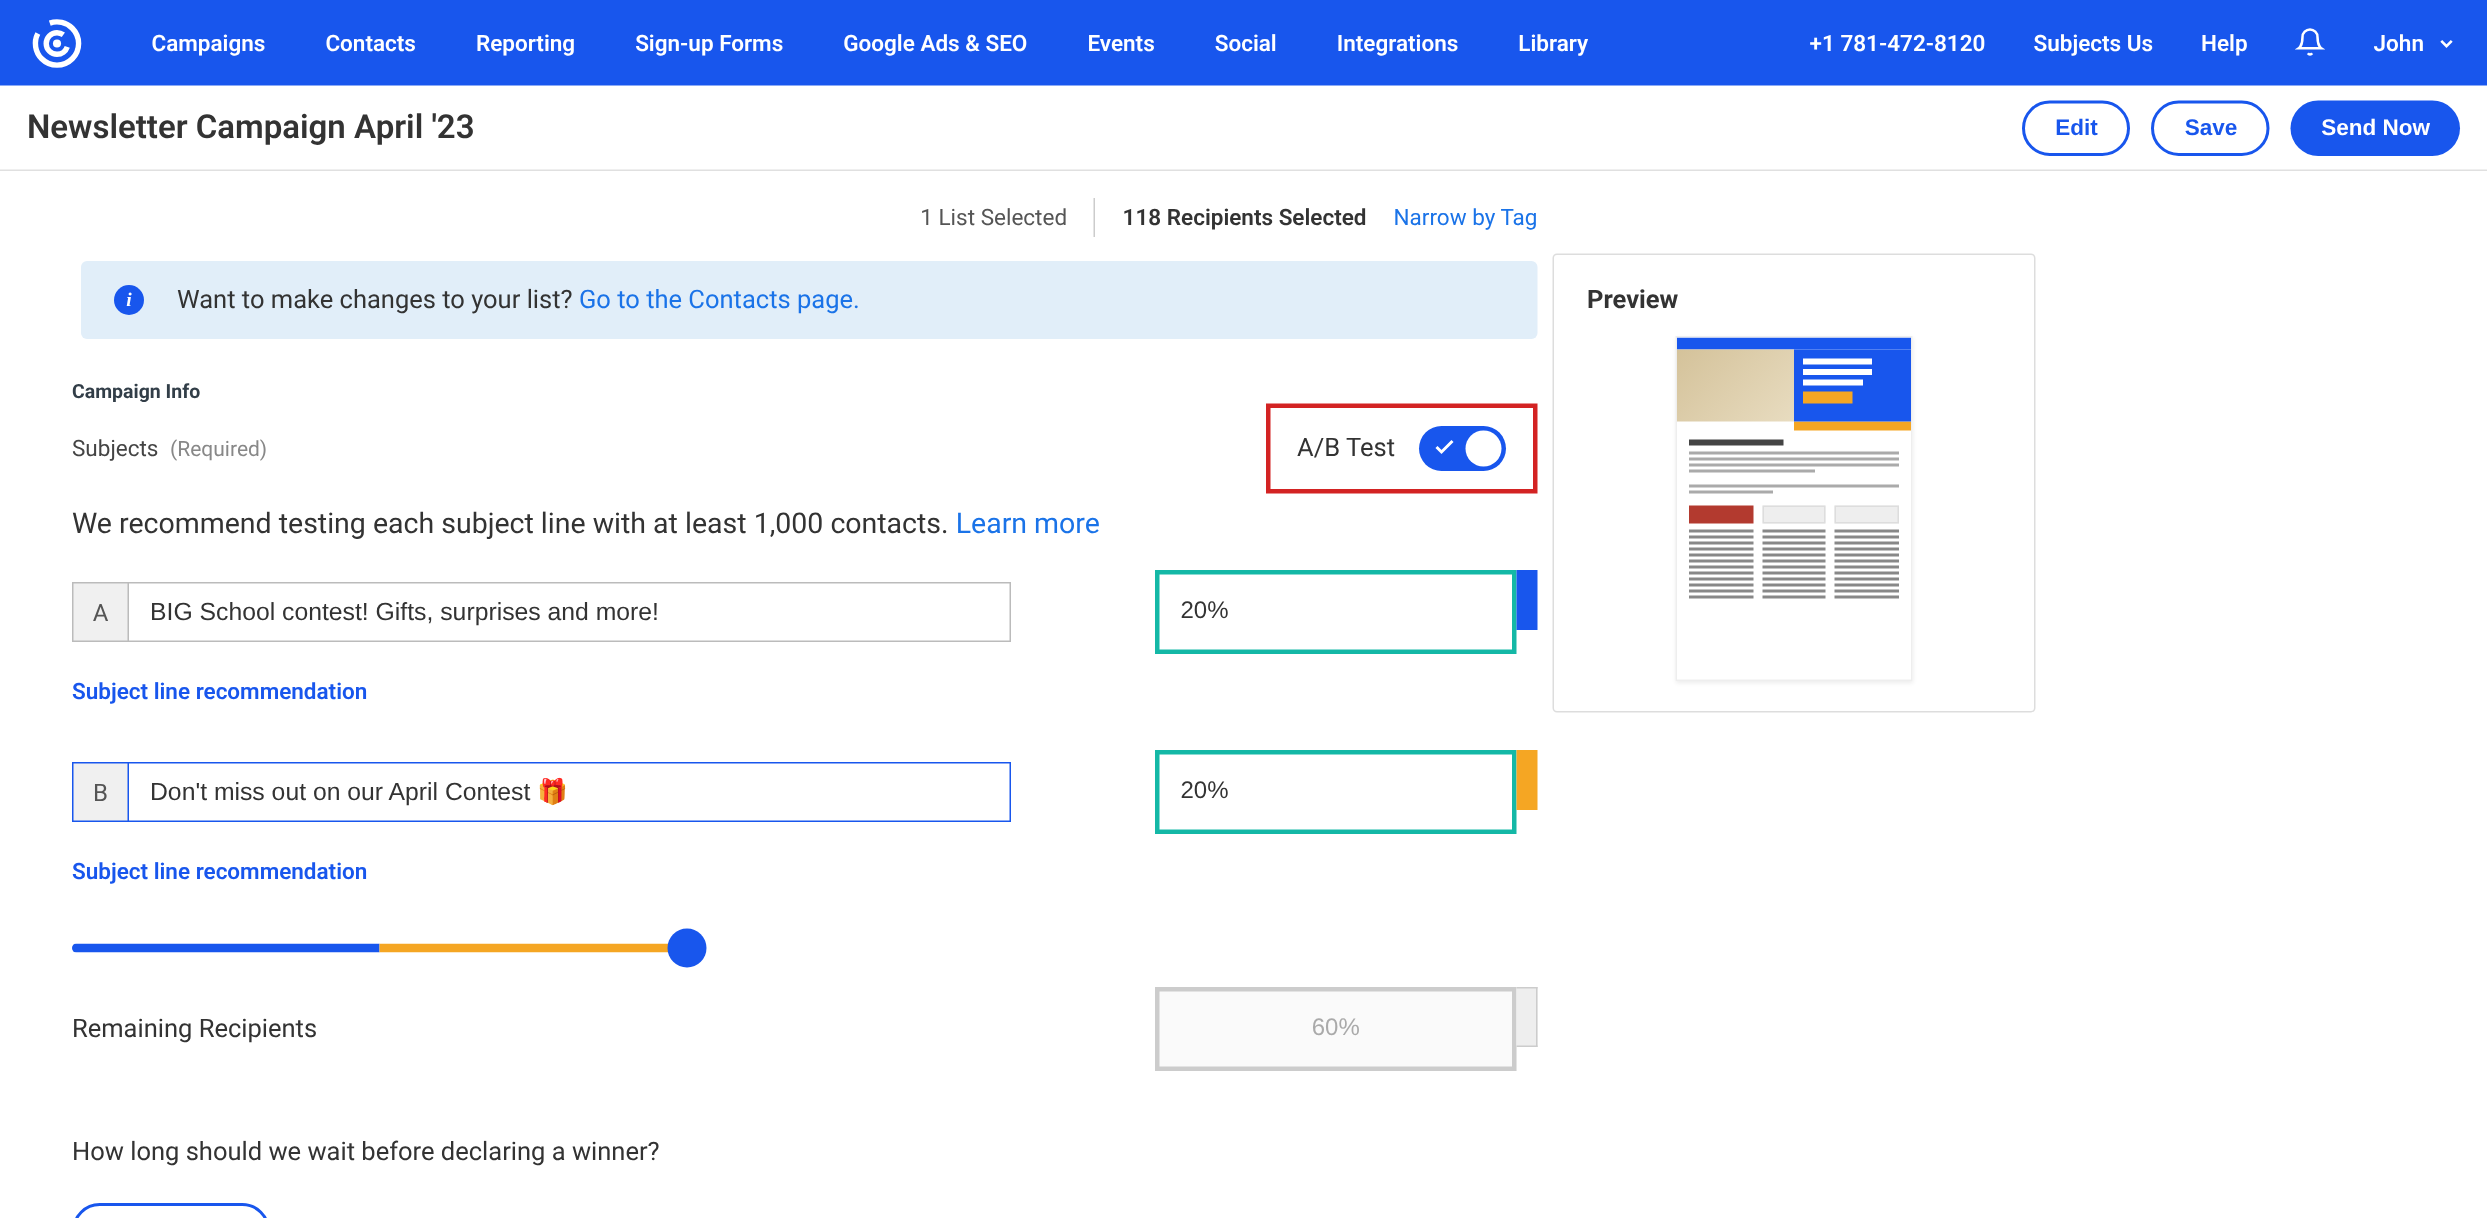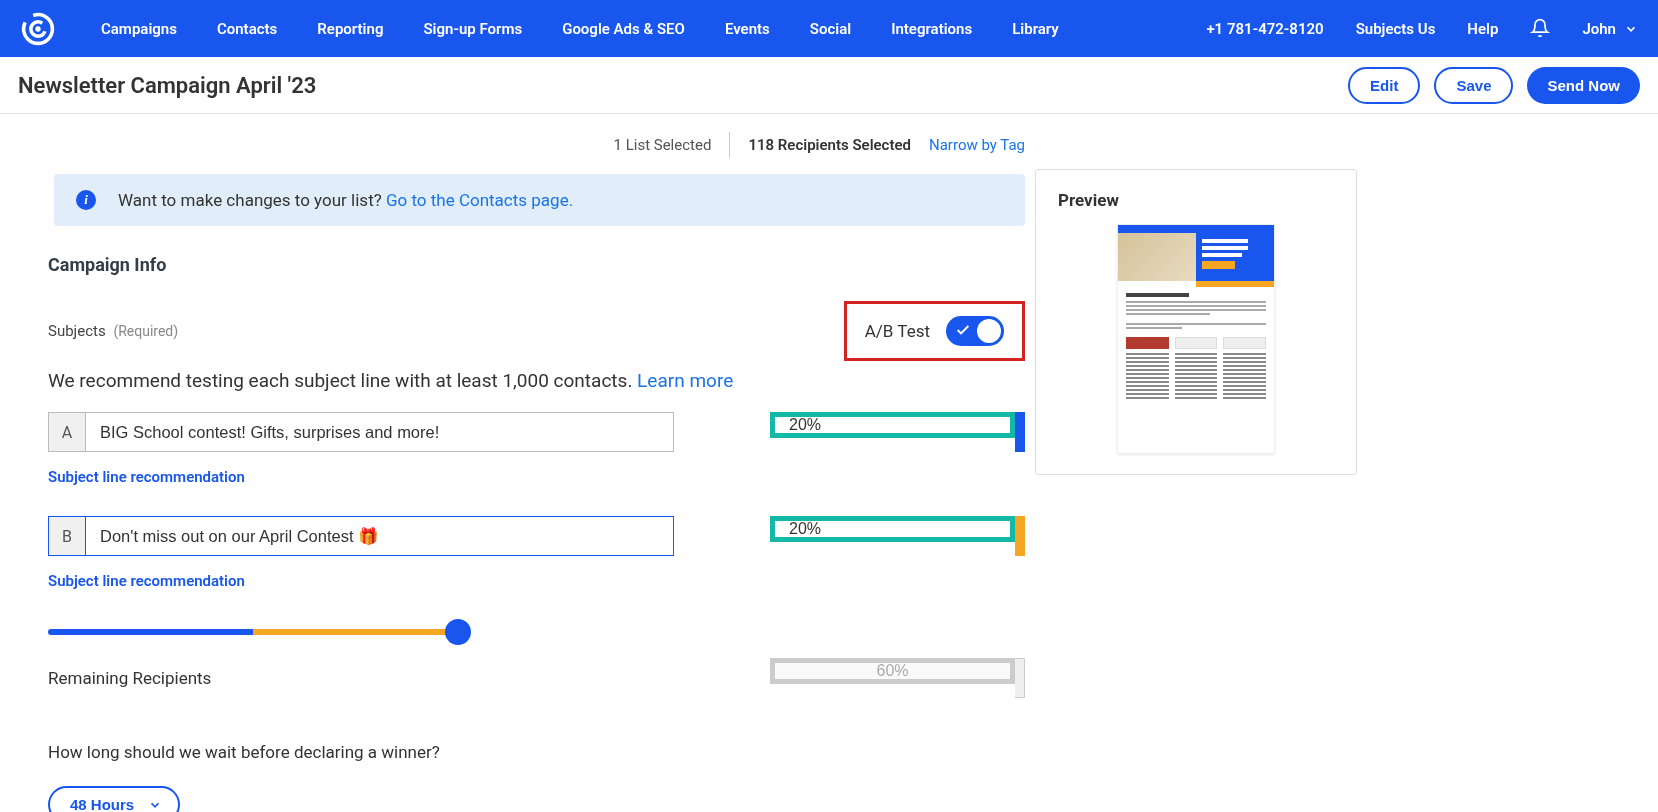--- a/index.html
+++ b/index.html
@@ -31,21 +31,21 @@
   .recipient-bar .muted { color: #555; }
   .recipient-bar .strong { font-weight: 600; color: #333; }
   .recipient-bar .link { color: #1A73E8; cursor: pointer; }
   
   .info-banner { background: #E1EEF9; border-radius: 4px; padding: 16px 22px; display: flex; align-items: center; gap: 22px; margin: 6px 10px 28px 40px; }
   .info-icon-circle { width: 20px; height: 20px; background: #1856ED; border-radius: 50%; display: flex; align-items: center; justify-content: center; color: #fff; font-style: italic; font-weight: 700; font-family: Georgia, serif; font-size: 13px; flex-shrink: 0; }
   .info-banner-text { font-size: 17px; color: #333; }
   .info-banner-text a { color: #1A73E8; text-decoration: none; cursor: pointer; }
   
   .section { padding: 0 10px 0 34px; }
-  .section-heading { font-size: 18px; font-weight: 700; color: #323e48; margin-bottom: 26px; }
+  .section-heading { font-size: 13px; font-weight: 700; color: #323e48; }
   
   .subjects-row { display: flex; justify-content: space-between; align-items: center; margin-bottom: 8px; }
   .subjects-label { font-size: 15px; color: #444; }
   .subjects-label .req { color: #888; font-size: 14px; margin-left: 4px; }
   
   .abtest-box { border: 3px solid #D32323; padding: 12px 18px; display: flex; align-items: center; gap: 16px; }
   .abtest-label { font-size: 17px; color: #333; }
   .toggle { width: 58px; height: 30px; background: #1856ED; border-radius: 15px; position: relative; cursor: pointer; }
   .toggle .check { position: absolute; left: 9px; top: 6px; color: #fff; }
   .toggle .knob { width: 24px; height: 24px; background: #fff; border-radius: 50%; position: absolute; right: 3px; top: 3px; }
@@ -54,21 +54,21 @@
   .recommend-text a { color: #1A73E8; cursor: pointer; text-decoration: none; }
   
   .subject-row { display: flex; gap: 96px; margin-bottom: 16px; align-items: center; }
   .subject-input-group { display: flex; width: 635px; }
   .subject-prefix { width: 38px; height: 40px; background: #f0f0f0; border: 1px solid #bbb; display: flex; align-items: center; justify-content: center; font-size: 16px; color: #555; }
   .subject-input { flex: 1; height: 40px; border: 1px solid #bbb; border-left: none; padding: 0 14px; font-size: 16.5px; color: #333; outline: none; }
   .subject-input.active { border-color: #1856ED; }
   .subject-prefix.active { border-color: #1856ED; }
   
   .percent-group { display: flex; width: 255px; }
-  .percent-input { flex: 1; height: 26px; border: 5px solid #14b8a6; padding: 0 14px; font-size: 16px; color: #333; outline: none; }
+  .percent-input { flex: 1; height: 56px; border: 3px solid #14b8a6; padding: 0 14px; font-size: 16px; color: #333; outline: none; }
   .percent-bar { width: 28px; height: 40px; }
   .percent-bar.blue { background: #1856ED; }
   .percent-bar.orange { background: #F5A623; }
   .percent-input.disabled { background: #fafafa; color: #aaa; border-color: #ccc; text-align: center; }
   .percent-bar.disabled { background: #eee; border: 1px solid #ccc; border-left: none; }
   
   .line-rec-link { color: #1856ED; font-weight: 600; font-size: 15px; display: block; margin-bottom: 30px; cursor: pointer; }
   
   .slider-wrap { position: relative; width: 410px; height: 24px; margin-bottom: 14px; }
   .slider-track { position: absolute; top: 9px; left: 0; height: 6px; width: 100%; border-radius: 3px; overflow: hidden; display: flex; }

